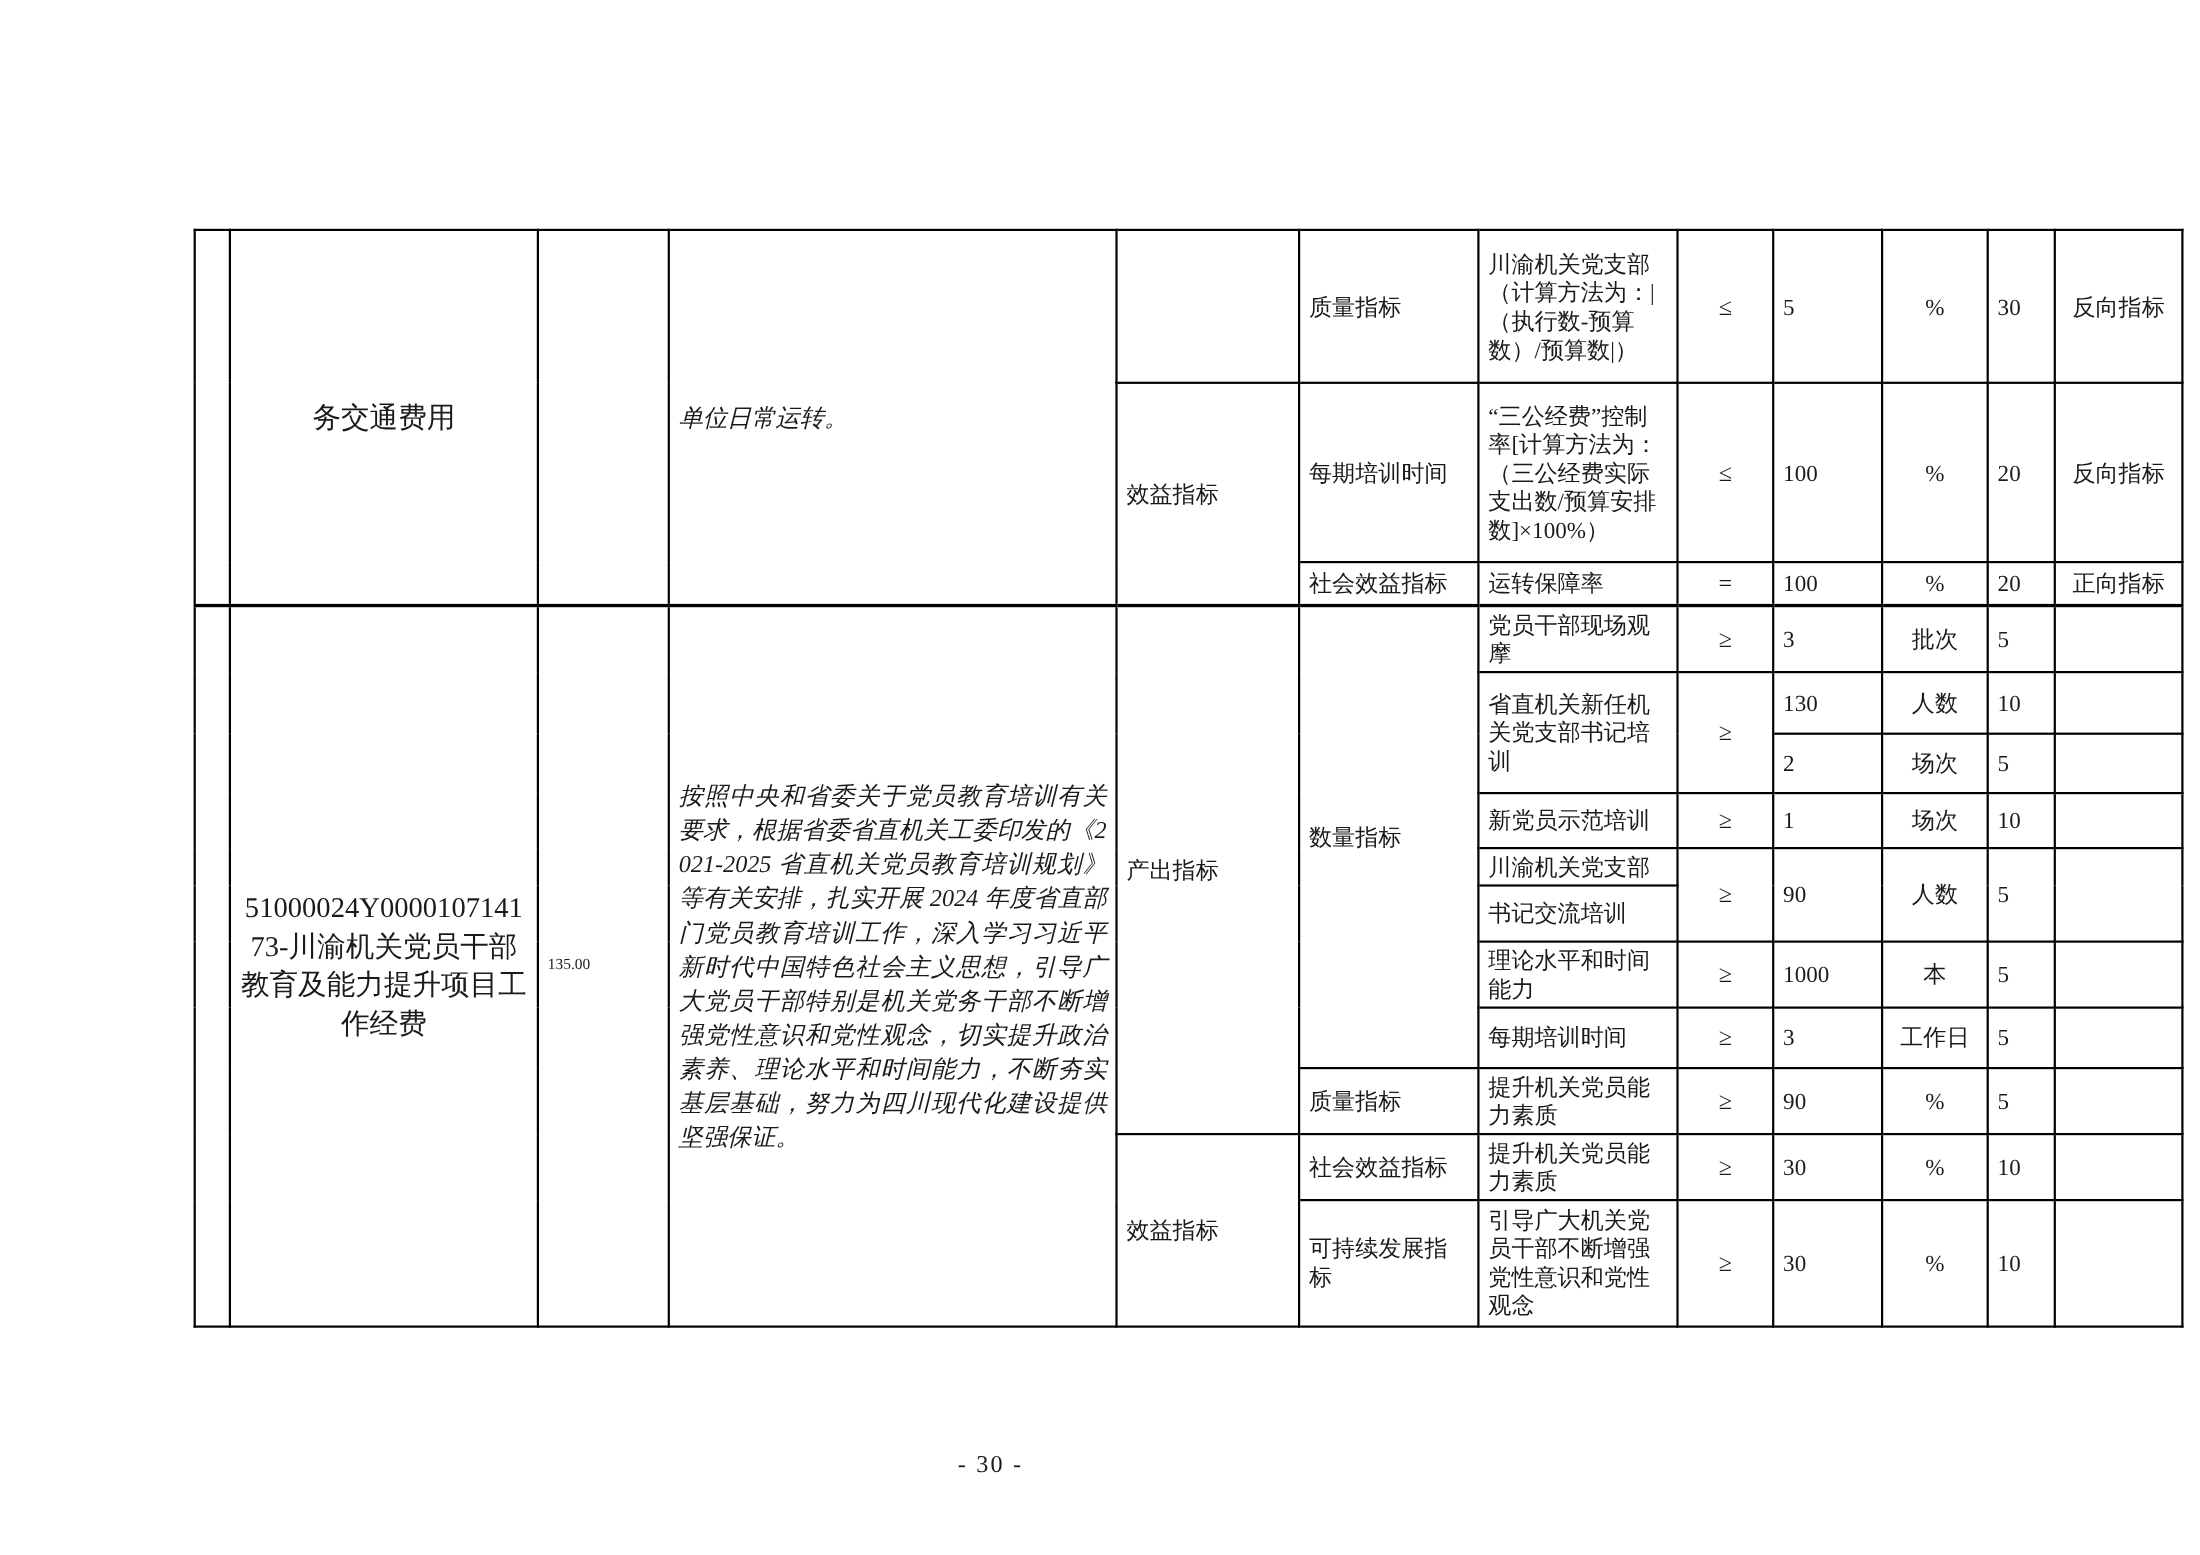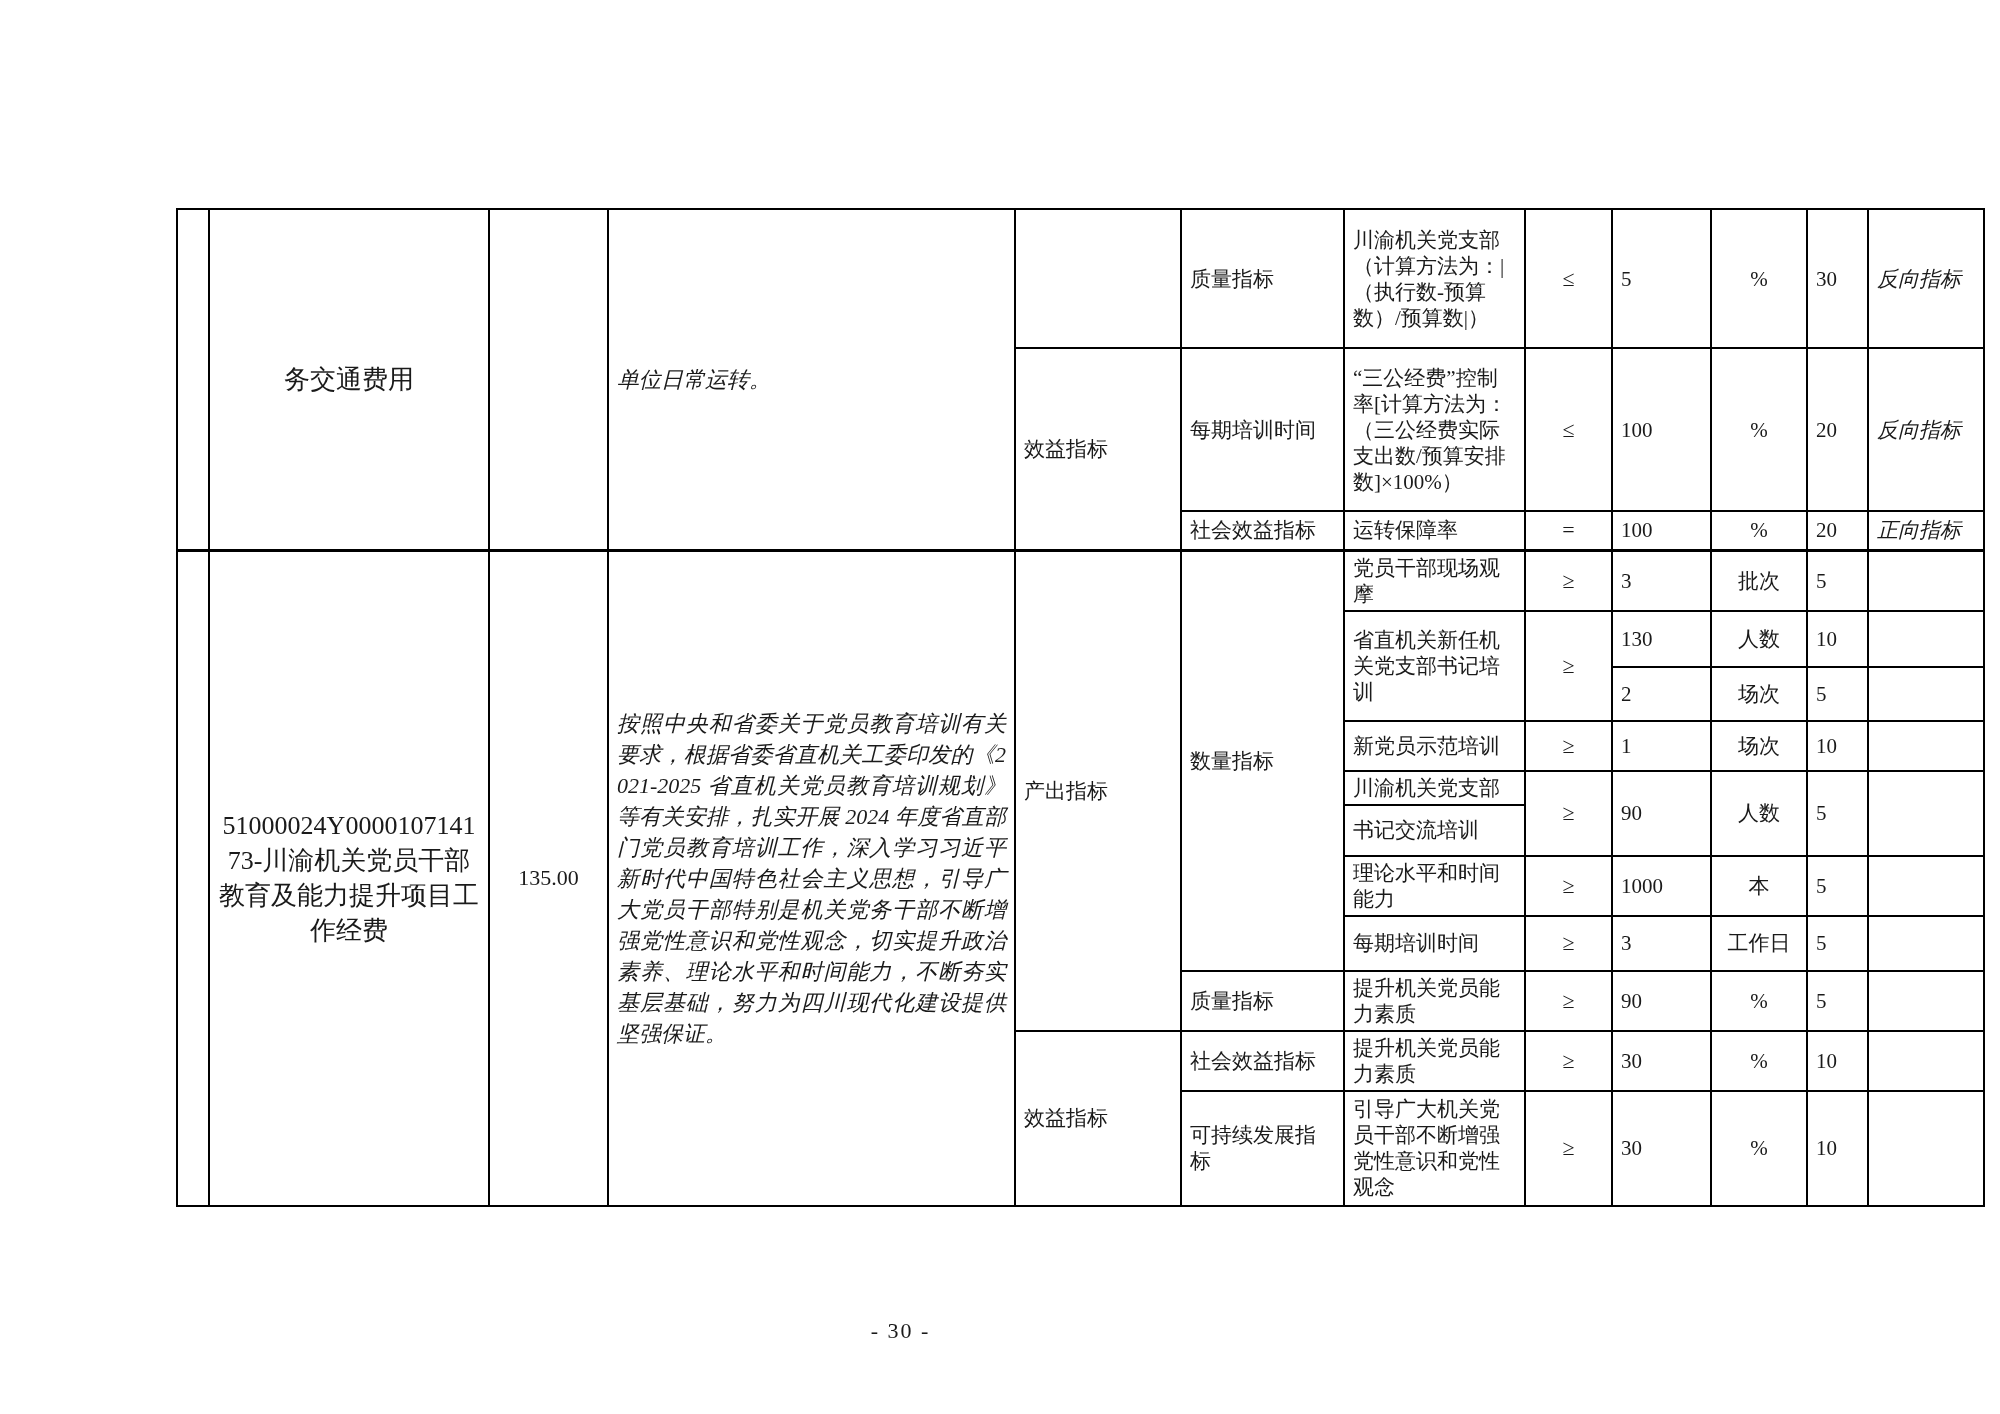--- a/index.html
+++ b/index.html
@@ -20,29 +20,29 @@
     padding:3px 8px;
     vertical-align:middle;
     overflow:hidden;
     word-break:break-all;
   }
   
   td.nt{border-top:0 none;}
   td.vtop{vertical-align:top;}
   
   td.c-name{font-size:26px;line-height:35px;text-align:center;padding:8px 10px;}
-  td.c-amount{text-align:center;font-size:22px;}
+  td.c-amount{font-size:14px;}
   td.c-desc{font-size:22px;line-height:31px;text-align:left;padding:8px 12px;text-align:justify;font-style:italic;}
   td.c-lvl{text-align:left;padding-left:8px;}
   td.c-ind{text-align:left;padding:2px 8px;line-height:26px;}
   td.c-op{text-align:center;font-size:22px;}
   td.c-val{text-align:left;padding-left:12px;}
   td.c-unit{text-align:center;}
   td.c-wt{text-align:left;padding-left:8px;}
-  td.c-dir{padding:2px 4px;font-style:italic;}
+  td.c-dir{text-align:center;padding:2px 4px;}
   
   tr.block-sep td{border-top:3px solid #000;}
   .footer{
     position:absolute;left:0;top:1318px;width:1801px;
     text-align:center;font-size:22px;letter-spacing:2px;color:#1a1a1a;
   }
 </style>
 </head>
 <body>
 

